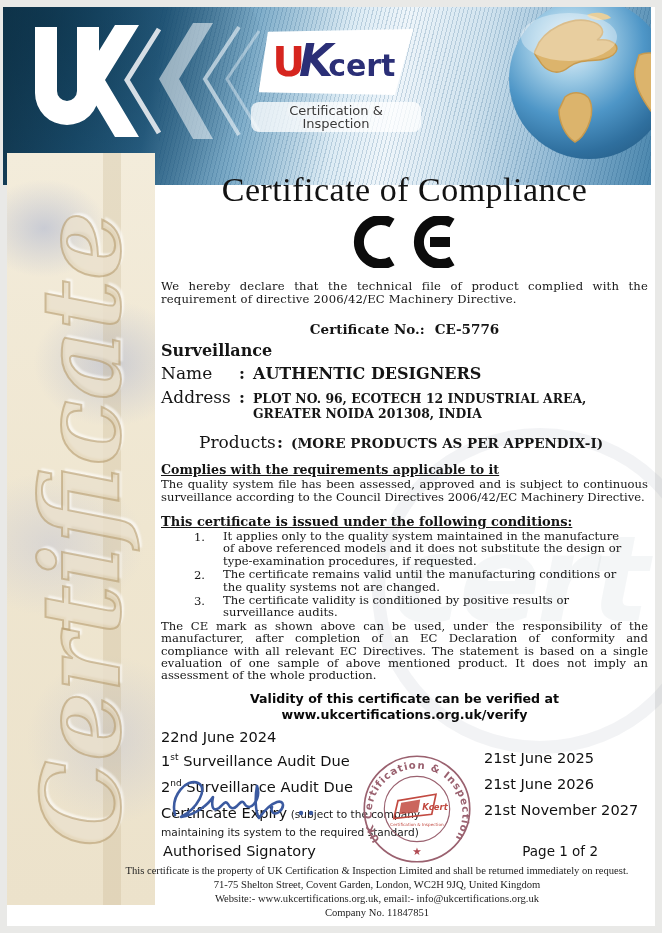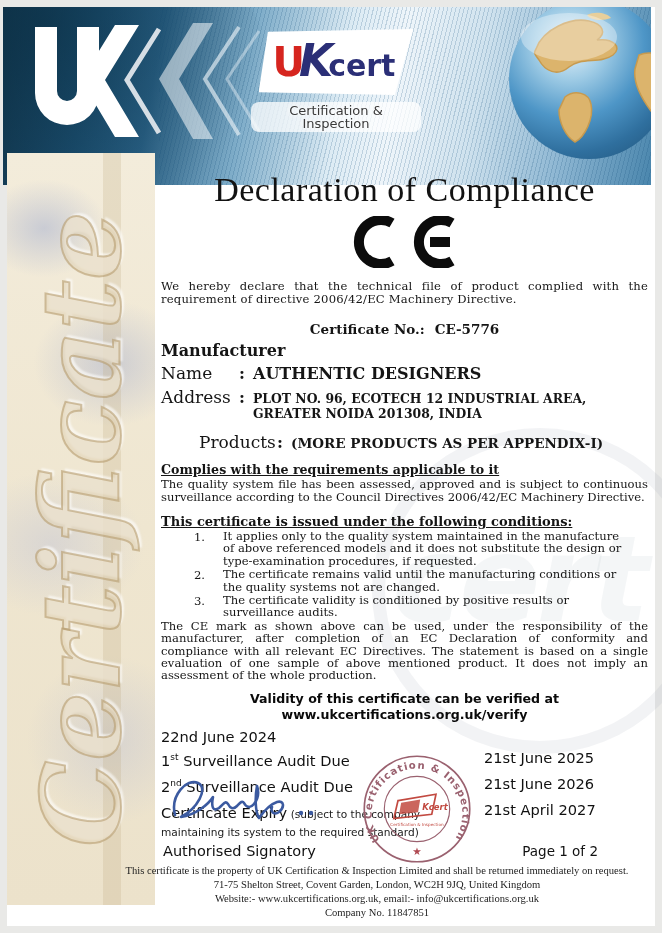--- a/index.html
+++ b/index.html
@@ -135,36 +135,36 @@
 
   <div class="side-strip">
     <div class="col"></div>
     <div class="side-text">Certificate</div>
   </div>
 
   <div class="ghost-circle"></div>
   <div class="ghost-text">cert</div>
 
   <div class="content">
-    <h1 class="title">Declaration of Compliance</h1>
+    <h1 class="title">Certificate of Compliance</h1>
 
     <svg class="ce" width="118" height="52" viewBox="0 0 118 52">
       <path d="M46 7 A22 22 0 1 0 46 45" fill="none" stroke="#0c0c0c" stroke-width="10"></path>
       <path d="M106 7 A22 22 0 1 0 106 45" fill="none" stroke="#0c0c0c" stroke-width="10"></path>
       <path d="M84 26 H104" stroke="#0c0c0c" stroke-width="10"></path>
     </svg>
     <span class="sr">CE</span>
 
     <p class="intro">We hereby declare that the technical file of product complied with the requirement of directive 2006/42/EC Machinery Directive.</p>
 
     <div class="certno">
       <span>Certificate No.:</span><span class="gap"></span><span>CE-5776</span>
     </div>
 
-    <div class="manuf-h">Manufacturer</div>
+    <div class="manuf-h">Surveillance</div>
 
     <div class="mrow row-name">
       <span class="lab">Name</span>
       <span class="colon">:</span>
       <span class="val">AUTHENTIC DESIGNERS</span>
     </div>
     <div class="mrow row-addr">
       <span class="lab">Address</span>
       <span class="colon">:</span>
       <span class="val">PLOT NO. 96, ECOTECH 12 INDUSTRIAL AREA, GREATER NOIDA 201308, INDIA</span>
@@ -202,21 +202,21 @@
       <div class="srow">
         <span class="sl"><span>1</span><sup>st</sup><span> Surveillance Audit Due</span><span class="note"></span></span>
         <span class="sv">21st June 2025</span>
       </div>
       <div class="srow">
         <span class="sl"><span>2</span><sup>nd</sup><span> Surveillance Audit Due</span><span class="note"></span></span>
         <span class="sv">21st June 2026</span>
       </div>
       <div class="srow">
         <span class="sl"><span></span><sup></sup><span>Certificate Expiry</span><span class="note"> (subject to the company maintaining its system to the required standard)</span></span>
-        <span class="sv">21st April 2027</span>
+        <span class="sv">21st November 2027</span>
       </div>
     </div>
   </div>
 
   <div class="sig-row">
     <svg class="signature" width="170" height="62" viewBox="0 0 170 62">
       <path d="M12 46 C7 26 24 9 35 14 C46 19 34 40 18 48 C32 46 45 36 50 28 C48 38 50 43 56 39 C61 35 62 31 65 35 C67 39 70 41 74 37 C77 34 79 31 81 34 C83 38 87 40 91 35 C95 30 96 23 94 17 C92 28 92 42 96 49 C101 42 108 35 114 33 C121 31 122 38 116 43 C112 46 107 44 109 38" fill="none" stroke="#3b5aa0" stroke-width="2.6" stroke-linecap="round" stroke-linejoin="round"></path>
       <circle cx="138" cy="44" r="2.2" fill="#3b5aa0"></circle>
       <circle cx="148" cy="44" r="2.2" fill="#3b5aa0"></circle>
     </svg>

